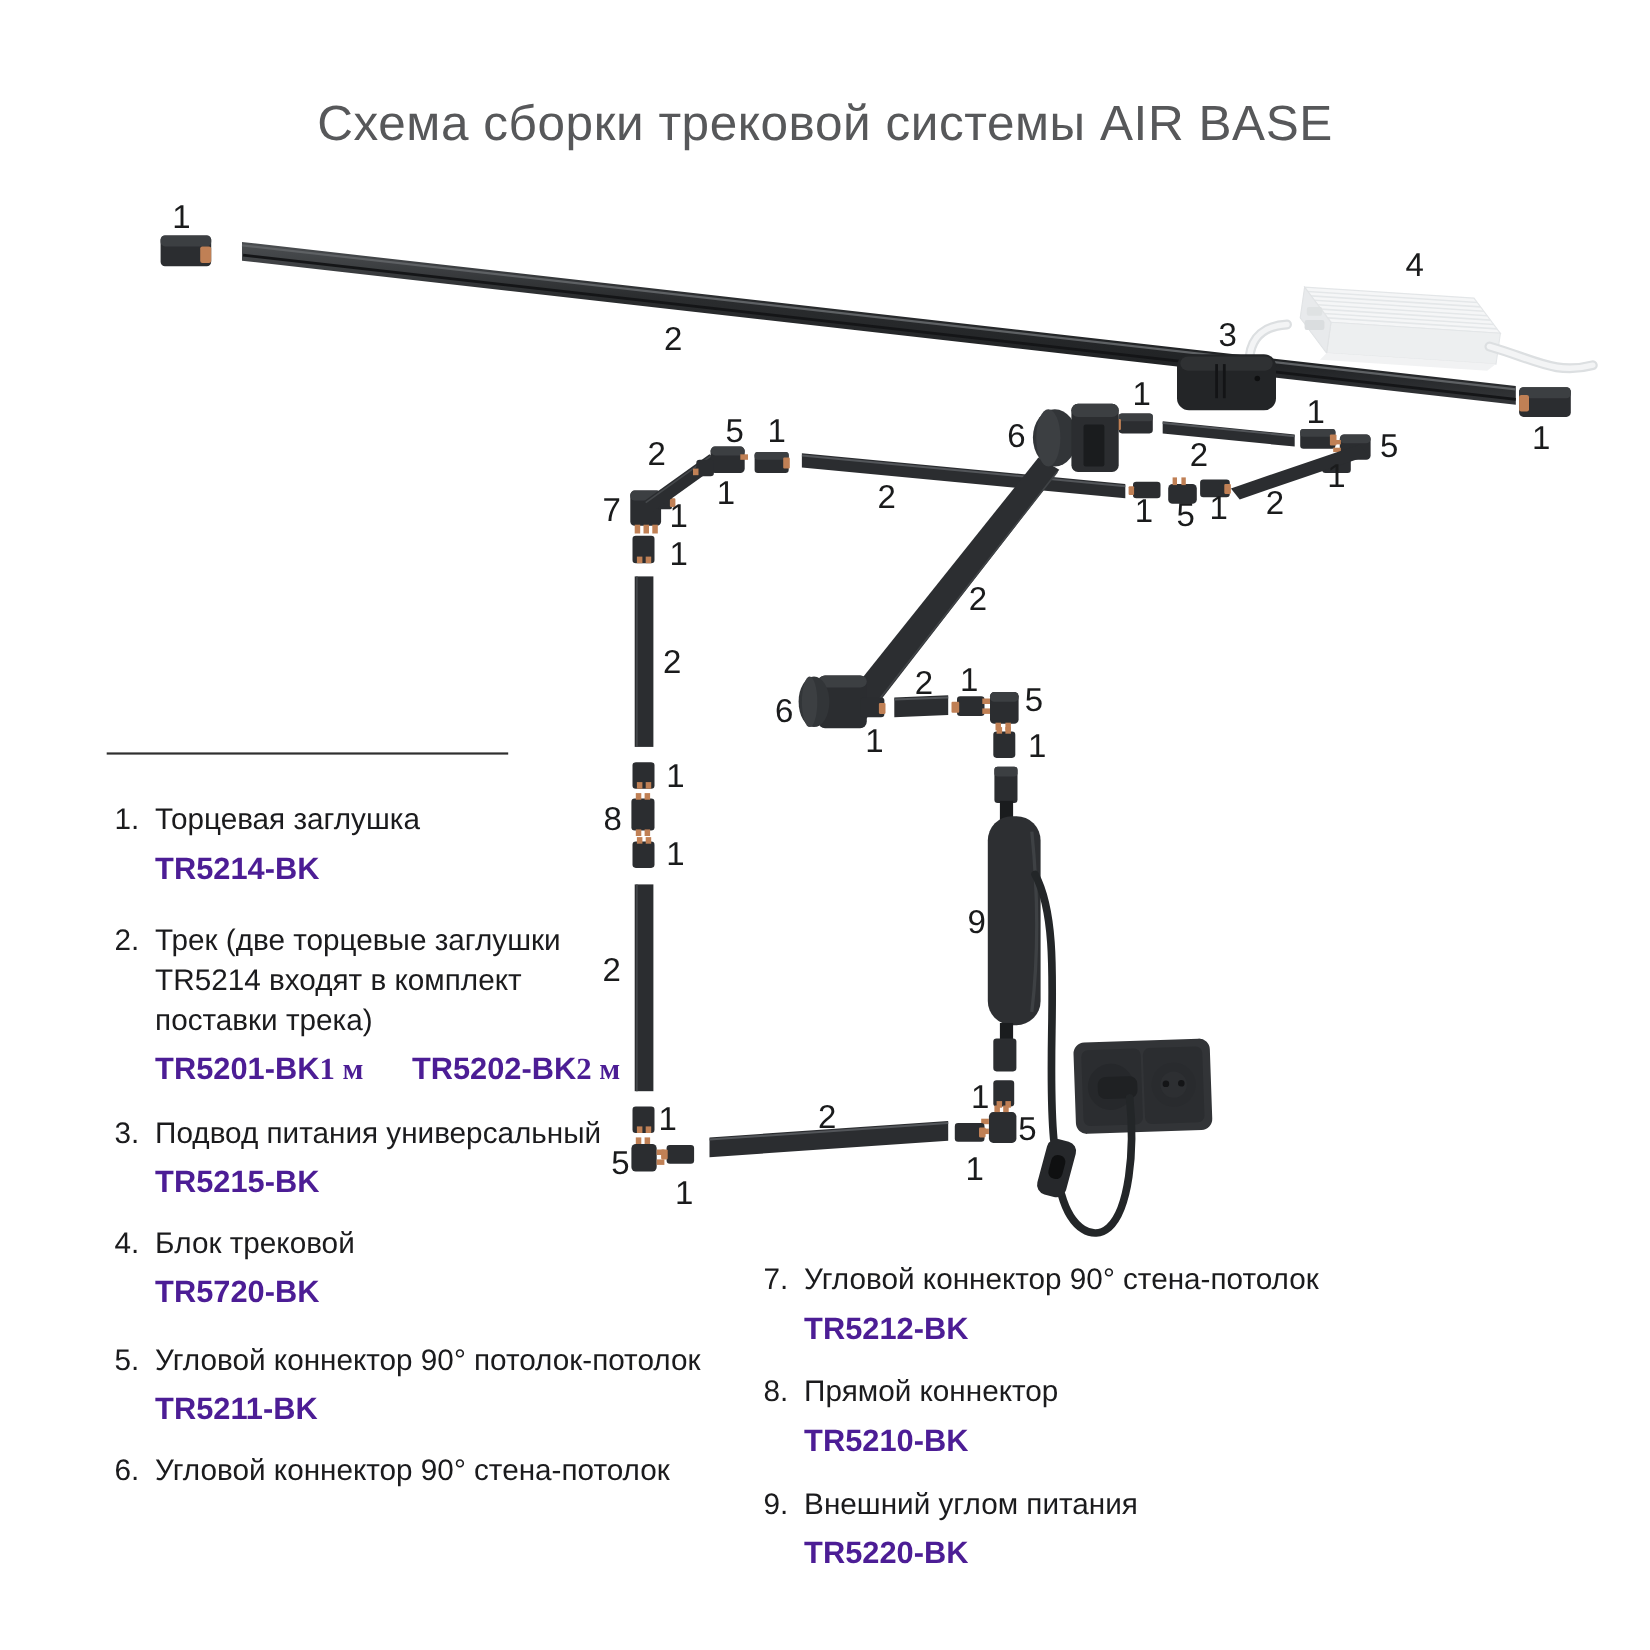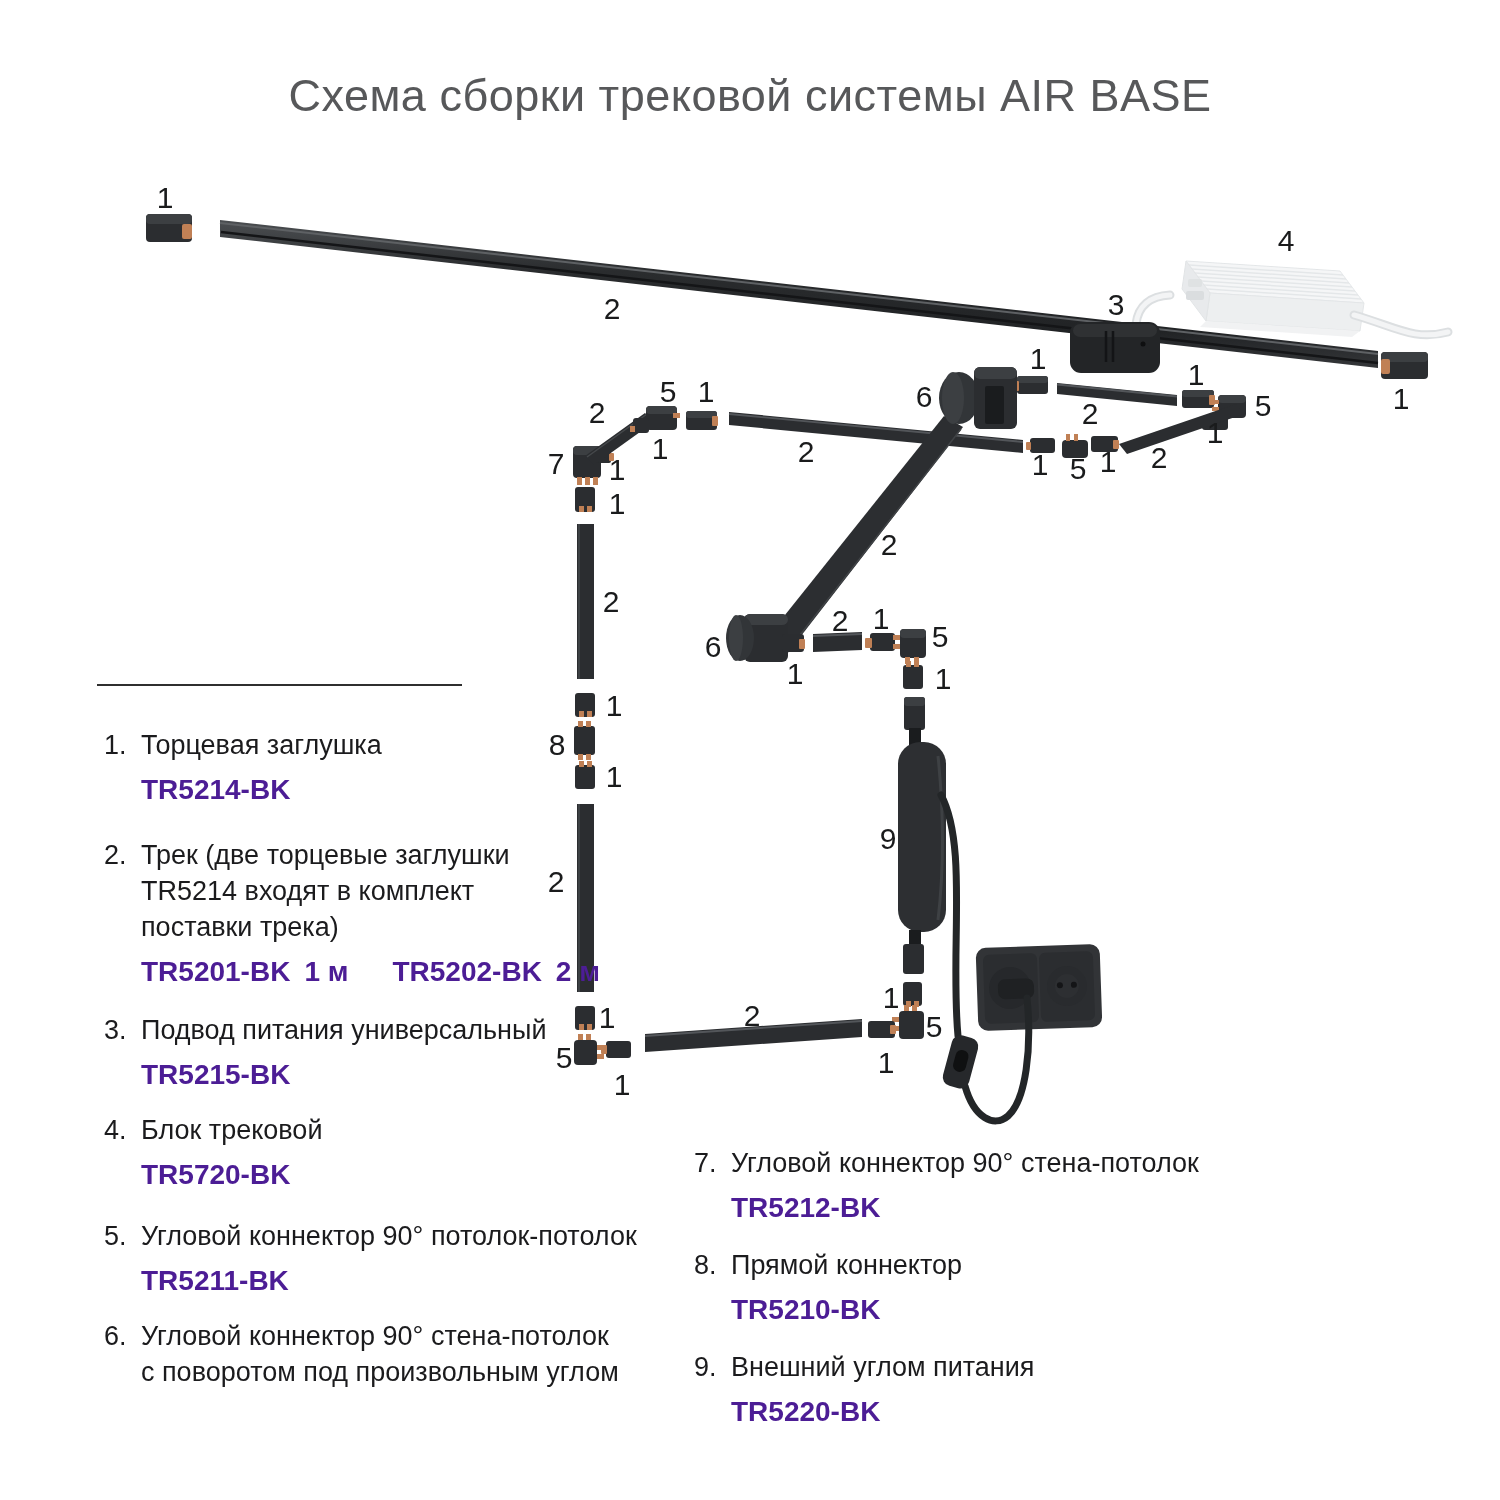--- a/index.html
+++ b/index.html
@@ -1,18 +1,18 @@
 <!DOCTYPE html>
 <html><head>
 <meta charset="utf-8">
 <style>
   html,body{margin:0;padding:0;background:#fff;}
   .page{position:relative;width:1500px;height:1500px;background:#ffffff;overflow:hidden;
         font-family:"Liberation Sans", sans-serif;}
-  #title{position:absolute;top:70px;left:0;right:0;text-align:center;
+  #title{position:absolute;top:86px;left:0;right:0;text-align:center;
          font-size:45px;color:#57585a;letter-spacing:0.5px;}
   #diagram-svg{position:absolute;top:0;left:0;}
   .dlabel{font-family:"Liberation Sans",sans-serif;font-size:30px;fill:#1a1b1c;text-anchor:middle;}
   .pt{fill:#2b2d30;}
   .ptl{fill:#3c3f42;}
   .ptd{fill:#1a1c1e;}
   .cu{fill:#c08055;}
   .cbl{stroke:#232628;stroke-width:7;fill:none;stroke-linecap:round;}
   .wc1{stroke:#dcdfe1;stroke-width:9;fill:none;stroke-linecap:round;}
   .wc2{stroke:#f3f4f5;stroke-width:5;fill:none;stroke-linecap:round;}
@@ -21,21 +21,21 @@
   .legend-col{position:absolute;top:0;left:0;width:100%;height:100%;}
   .legend-item{position:absolute;width:560px;}
   .col-left .legend-item{left:104px;}
   .col-right .legend-item{left:694px;}
   .li-name{display:flex;font-size:27px;color:#1b1b1d;line-height:36px;}
   .li-num{width:37px;flex-shrink:0;}
   .li-line{display:block;white-space:nowrap;}
   .li-codes{display:flex;gap:44px;padding-left:37px;margin-top:10px;
             font-size:28px;font-weight:bold;color:#4c1d95;line-height:34px;}
   .li-code b{font-weight:bold;}
-  .li-code .qty{margin-left:14px;}
+  .li-code .qty{font-family:Liberation Serif, serif;}
   .col-left .legend-item:nth-child(1){top:727px;}
   .col-left .legend-item:nth-child(2){top:837px;}
   .col-left .legend-item:nth-child(3){top:1012px;}
   .col-left .legend-item:nth-child(4){top:1112px;}
   .col-left .legend-item:nth-child(5){top:1218px;}
   .col-left .legend-item:nth-child(6){top:1318px;}
   .col-right .legend-item:nth-child(1){top:1145px;}
   .col-right .legend-item:nth-child(2){top:1247px;}
   .col-right .legend-item:nth-child(3){top:1349px;}
 </style>
@@ -433,21 +433,20 @@
         </div>
         <div class="li-codes">
           <span class="li-code"><b>TR5211-BK</b></span>
         </div>
       </div>
       <div class="legend-item">
         <div class="li-name">
           <span class="li-num">6.</span>
           <span class="li-text">
             <span class="li-line">Угловой коннектор 90° стена-потолок</span>
-            <span class="li-line">с поворотом под произвольным углом</span>
           </span>
         </div>
       </div>
     </div>
   <div id="legend-right" class="legend-col col-right">
       <div class="legend-item">
         <div class="li-name">
           <span class="li-num">7.</span>
           <span class="li-text">
             <span class="li-line">Угловой коннектор 90° стена-потолок</span>

